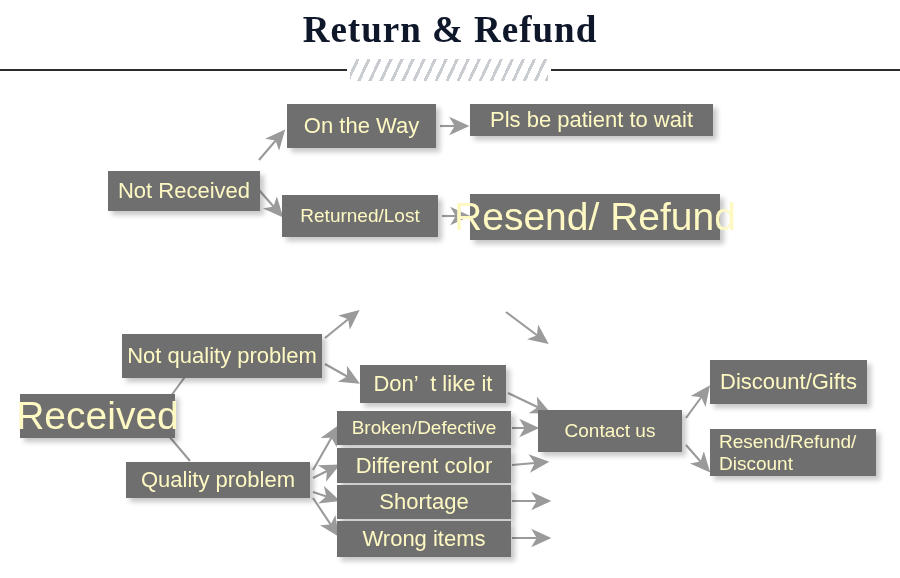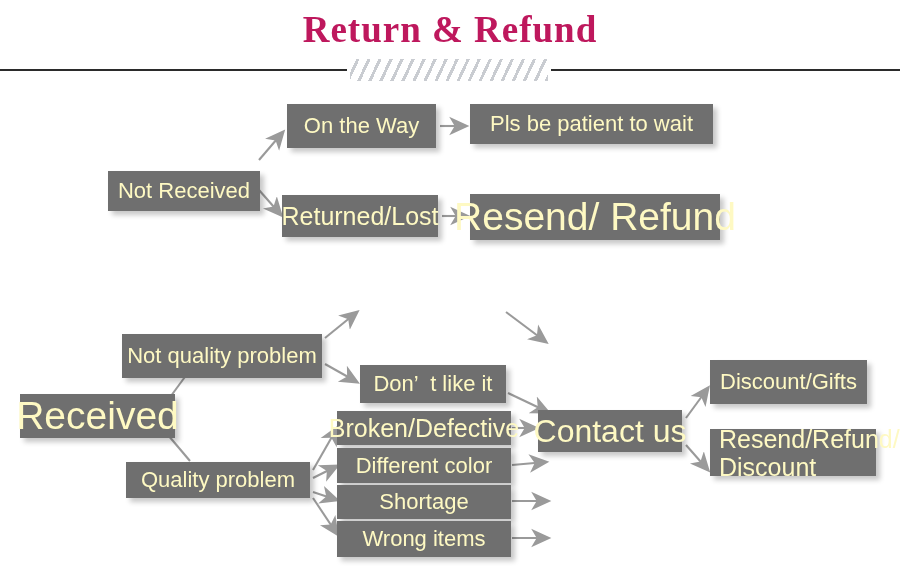--- a/index.html
+++ b/index.html
@@ -9,21 +9,21 @@
     font-family:"Liberation Sans", sans-serif;
     overflow:hidden;
   }
   #stage{position:relative;width:900px;height:578px;background:#fff;}
 
   
   .title{
     position:absolute;left:0;top:8px;width:900px;
     text-align:center;
     font-family:"Liberation Serif", serif;
-    font-size:37px;font-weight:bold;color:#be185d;
+    font-size:37px;font-weight:bold;color:#0f172a;
     letter-spacing:1px;
     white-space:nowrap;
   }
   .divider{
     position:absolute;left:0;top:62px;width:900px;height:16px;
     display:flex;align-items:center;justify-content:center;
   }
   .divider .rule{
     height:2px;background:#2b2b2b;flex:0 0 auto;
   }
@@ -44,23 +44,23 @@
     color:#fef9c3;
     box-shadow:4px 4px 5px rgba(0,0,0,0.22);
     display:flex;align-items:center;
     box-sizing:border-box;
     line-height:1.08;
     white-space:pre;
   }
   .box.center{justify-content:center;}
   .box.left{justify-content:flex-start;}
   .box .txt{display:block;}
-  .f-sm{font-size:25px;}
+  .f-sm{font-size:19px;}
   .f-md{font-size:22px;}
-  .f-lg{font-size:32px;}
+  .f-lg{font-size:19px;}
   .f-xl{font-size:39px;text-align:center;}
   .two-line{
     align-items:center;
     line-height:1.12;
     white-space:normal;
   }
 
   
   #links{
     position:absolute;left:0;top:0;width:900px;height:578px;
@@ -135,21 +135,21 @@
   </svg>
 
   <div class="box center f-md" style="left:108px;top:171px;width:152px;height:40px;">
     <span class="txt">Not Received</span>
   </div>
 
   <div class="box center f-md" style="left:287px;top:104px;width:149px;height:44px;">
     <span class="txt">On the Way</span>
   </div>
 
-  <div class="box center f-md" style="left:470px;top:104px;width:243px;height:40px;">
+  <div class="box center f-md" style="left:470px;top:104px;width:243px;height:32px;">
     <span class="txt">Pls be patient to wait</span>
   </div>
 
   <div class="box center f-sm" style="left:282px;top:195px;width:156px;height:42px;">
     <span class="txt">Returned/Lost</span>
   </div>
 
   <div class="box center f-xl" style="left:470px;top:194px;width:250px;height:46px;">
     <span class="txt">Resend/ Refund</span>
   </div>

